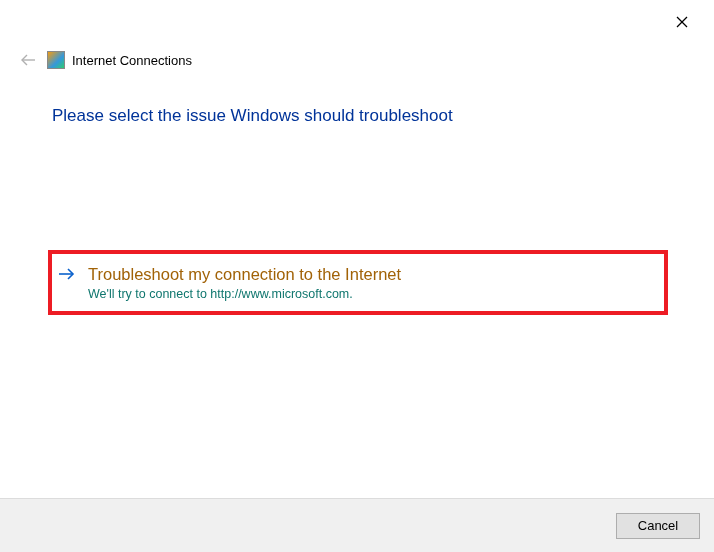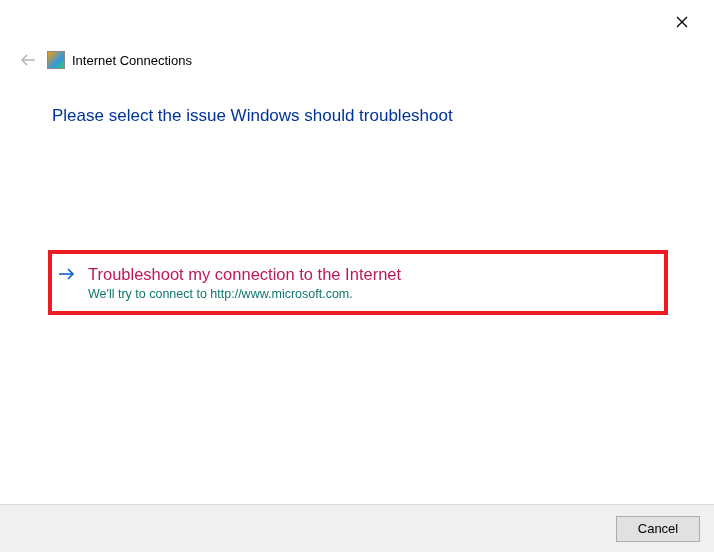--- a/index.html
+++ b/index.html
@@ -82,34 +82,34 @@
   }
   .arrow-icon {
     flex: 0 0 auto;
     margin-top: 3px;
     color: #0a61cc;
   }
   .arrow-icon svg { width: 18px; height: 14px; display:block; }
   .option-text { flex: 1 1 auto; }
   .option-title {
     font-size: 16.5px;
-    color: #be185d;
+    color: #a16207;
     line-height: 1.25;
   }
   .option-desc {
     font-size: 12.5px;
     color: #0f766e;
     margin-top: 2px;
   }
   .footer {
     position: absolute;
     bottom: 0;
     left: 0;
     right: 0;
-    height: 48px;
+    height: 54px;
     background: #f0f0f0;
     border-top: 1px solid #dcdcdc;
     display: flex;
     align-items: center;
     justify-content: flex-end;
     padding-right: 14px;
   }
   .btn {
     min-width: 84px;
     height: 26px;

